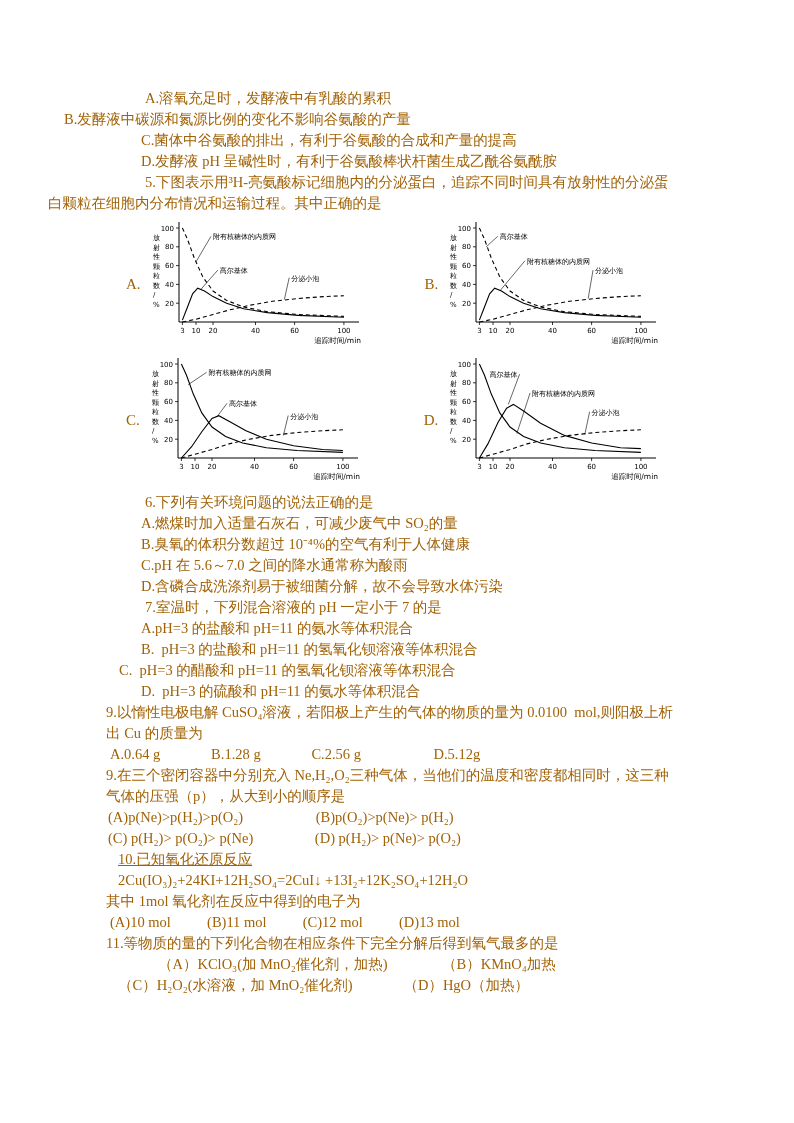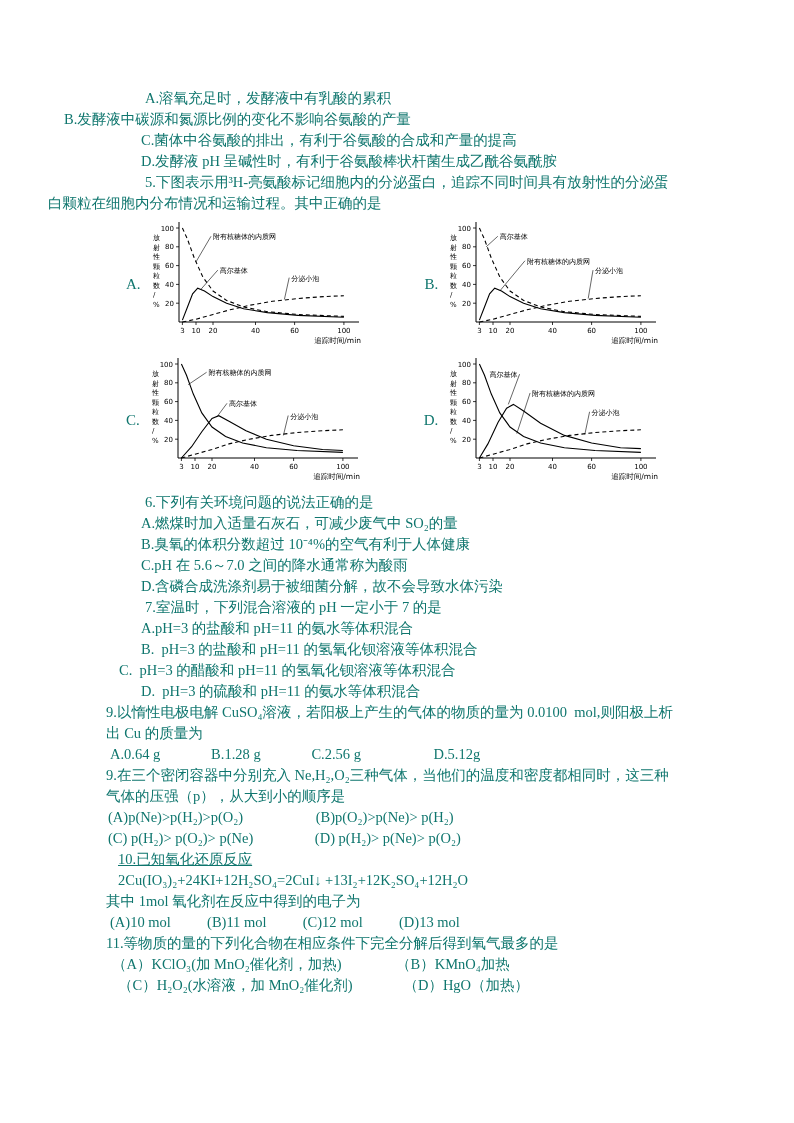--- a/index.html
+++ b/index.html
@@ -1,21 +1,21 @@
 <!DOCTYPE html>
 <html><head>
 <meta charset="utf-8">
 <style>
   html,body{margin:0;padding:0;background:#e8e8e8;}
   .page{
     position:relative;
     width:794px;height:1123px;
     margin:0 auto;
     background:#ffffff;
-    color:#0f766e;
+    color:#a16207;
     font-family:"Liberation Serif", serif;
     font-size:14.5px;
     overflow:hidden;
   }
   .content{padding-top:88px;}
   .line{
     white-space:pre;
     line-height:21px;
     height:21px;
     font-family:"Liberation Serif", serif;
@@ -222,17 +222,17 @@
         <div class="line" style="padding-left: 110px;">A.0.64 g              B.1.28 g              C.2.56 g                    D.5.12g</div>
         <div class="line" style="padding-left: 106px;">9.在三个密闭容器中分别充入 Ne,H₂,O₂三种气体，当他们的温度和密度都相同时，这三种</div>
         <div class="line" style="padding-left: 106px;">气体的压强（p），从大到小的顺序是</div>
         <div class="line" style="padding-left: 108px;">(A)p(Ne)&gt;p(H₂)&gt;p(O₂)                    (B)p(O₂)&gt;p(Ne)&gt; p(H₂)</div>
         <div class="line" style="padding-left: 108px;">(C) p(H₂)&gt; p(O₂)&gt; p(Ne)                 (D) p(H₂)&gt; p(Ne)&gt; p(O₂)</div>
         <div class="line" style="padding-left: 118px; text-decoration: underline;">10.已知氧化还原反应</div>
         <div class="line" style="padding-left: 78px; margin-left: 40px;">2Cu(IO₃)₂+24KI+12H₂SO₄=2CuI↓ +13I₂+12K₂SO₄+12H₂O</div>
         <div class="line" style="padding-left: 106px;">其中 1mol 氧化剂在反应中得到的电子为</div>
         <div class="line" style="padding-left: 110px;">(A)10 mol          (B)11 mol          (C)12 mol          (D)13 mol</div>
         <div class="line" style="padding-left: 106px;">11.等物质的量的下列化合物在相应条件下完全分解后得到氧气最多的是</div>
-        <div class="line" style="padding-left: 112px;">（A）KClO₃(加 MnO₂催化剂，加热)               （B）KMnO₄加热</div>
+        <div class="line" style="padding-left: 112px; margin-left: 46px;">（A）KClO₃(加 MnO₂催化剂，加热)               （B）KMnO₄加热</div>
         <div class="line" style="padding-left: 118px;">（C）H₂O₂(水溶液，加 MnO₂催化剂)              （D）HgO（加热）</div>
       </div>
   </div>
 </div>
 
 </body></html>

